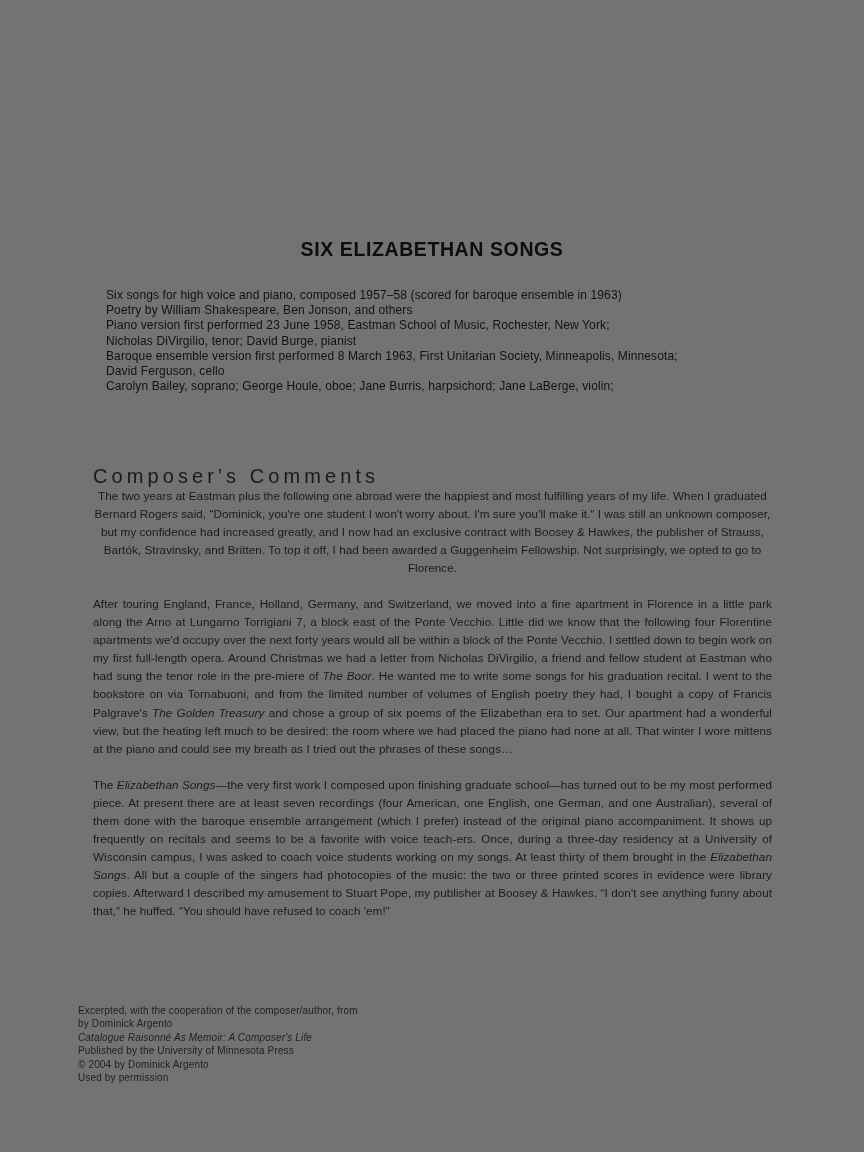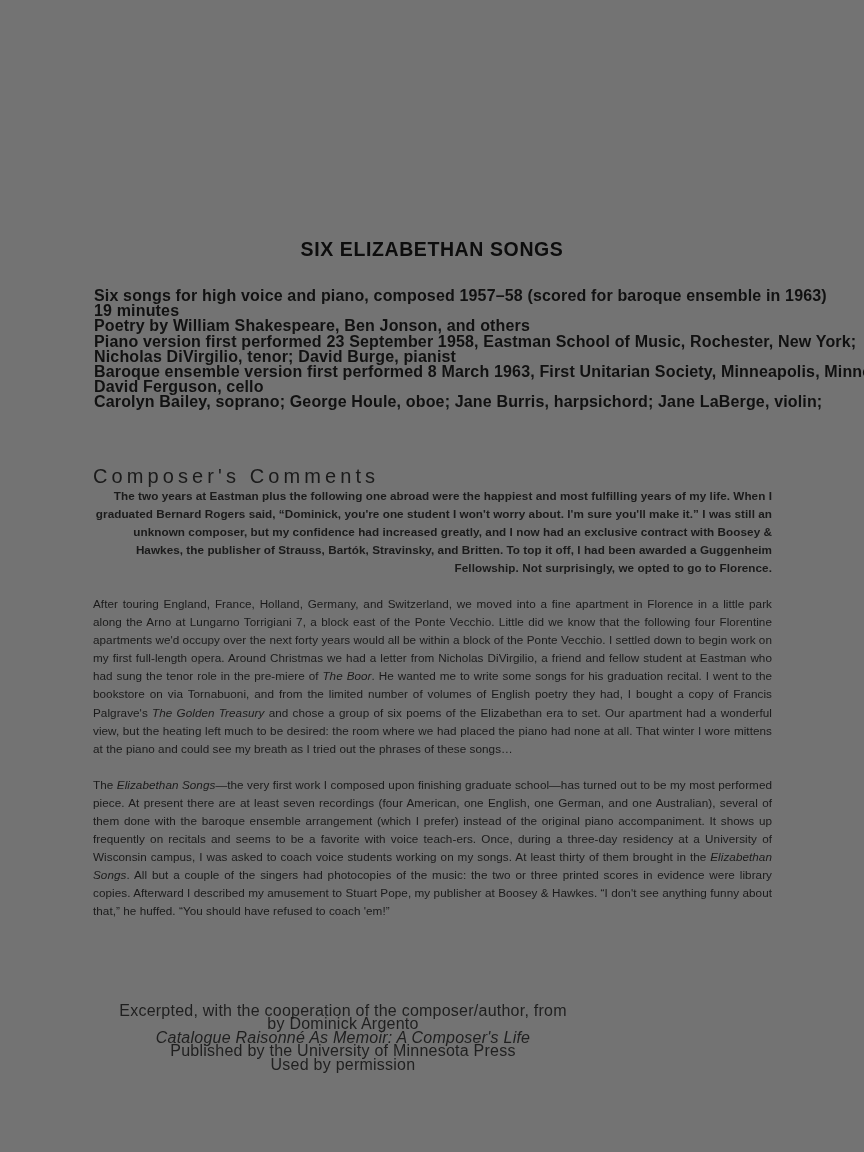--- a/index.html
+++ b/index.html
@@ -36,25 +36,25 @@
     font-size: 19.5px;
     font-weight: bold;
     letter-spacing: 0.6px;
     color: #0d0d0d;
     line-height: 1.1;
   }
 
   
   .meta-block {
     position: absolute;
-    left: 94px;
+    left: 106px;
     top: 288px;
     width: 690px;
-    font-size: 16px;
-    font-weight: bold;
+    font-size: 12px;
+    font-weight: normal;
     line-height: 15.2px;
     color: #111111;
     letter-spacing: 0.01em;
   }
   .meta-line { white-space: nowrap; }
 
   
   .section-heading {
     position: absolute;
     left: 93px;
@@ -76,67 +76,65 @@
     color: #1a1a1a;
     text-align: justify;
     text-justify: inter-word;
     letter-spacing: 0.005em;
   }
   .body-copy p {
     margin: 0 0 18px 0;
   }
   .body-copy p:last-child { margin-bottom: 0; }
   .body-copy p.ragged {
-    text-align: right;
-    font-weight: bold;
+    text-align: center;
   }
   .body-copy em { font-style: italic; }
 
   
   .footer-credits {
     position: absolute;
-    left: 93px;
+    left: 78px;
     top: 1004px;
     width: 500px;
-    font-size: 16px;
+    font-size: 10px;
     line-height: 13.4px;
     color: #1f1f1f;
     letter-spacing: 0.015em;
-    text-align: center;
   }
   .footer-credits .f-line { white-space: nowrap; }
   .footer-credits .f-italic { font-style: italic; }
 </style>
 </head>
 <body>
 
 <div class="page">
 
   <h1 class="doc-title">SIX ELIZABETHAN SONGS</h1>
 
   <div class="meta-block">
       <div class="meta-line">Six songs for high voice and piano, composed 1957–58 (scored for baroque ensemble in 1963)</div>
-      <div class="meta-line">19 minutes</div>
       <div class="meta-line">Poetry by William Shakespeare, Ben Jonson, and others</div>
-      <div class="meta-line">Piano version first performed 23 September 1958, Eastman School of Music, Rochester, New York;</div>
+      <div class="meta-line">Piano version first performed 23 June 1958, Eastman School of Music, Rochester, New York;</div>
       <div class="meta-line">Nicholas DiVirgilio, tenor; David Burge, pianist</div>
       <div class="meta-line">Baroque ensemble version first performed 8 March 1963, First Unitarian Society, Minneapolis, Minnesota;</div>
       <div class="meta-line">David Ferguson, cello</div>
       <div class="meta-line">Carolyn Bailey, soprano; George Houle, oboe; Jane Burris, harpsichord; Jane LaBerge, violin;</div>
     </div>
 
   <h2 class="section-heading">Composer's Comments</h2>
 
   <div class="body-copy">
       <p class="ragged"><span>The two years at Eastman plus the following one abroad were the happiest and most fulfilling years of my life. When I graduated Bernard Rogers said, “Dominick, you're one student I won't worry about. I'm sure you'll make it.”  I was still an unknown composer, but my confidence had increased greatly, and I now had an exclusive contract with Boosey &amp; Hawkes, the publisher of Strauss, Bartók, Stravinsky, and Britten. To top it off, I had been awarded a Guggenheim Fellowship. Not surprisingly, we opted to go to Florence.</span></p>
       <p><span>After touring England, France, Holland, Germany, and Switzerland, we moved into a fine apartment in Florence in a little park along the Arno at Lungarno Torrigiani 7, a block east of the Ponte Vecchio. Little did we know that the following four Florentine apartments we'd occupy over the next forty years would all be within a block of the Ponte Vecchio. I settled down to begin work on my first full-length opera.  Around Christmas we had a letter from Nicholas DiVirgilio, a friend and fellow student at Eastman who had sung the tenor role in the pre-miere of </span><em>The Boor</em><span>. He wanted me to write some songs for his graduation recital. I went to the bookstore on via Tornabuoni, and from the limited number of volumes of English poetry they had, I bought a copy of Francis Palgrave's </span><em>The Golden Treasury</em><span> and chose a group of six poems of the Elizabethan era to set. Our apartment had a wonderful view, but the heating left much to be desired: the room where we had placed the piano had none at all. That winter I wore mittens at the piano and could see my breath as I tried out the phrases of these songs…</span></p>
       <p><span>The </span><em>Elizabethan Songs</em><span>—the very first work I composed upon finishing graduate school—has turned out to be my most performed piece. At present there are at least seven recordings (four American, one English, one German, and one Australian), several of them done with the baroque ensemble arrangement (which I prefer) instead of the original piano accompaniment. It shows up frequently on recitals and seems to be a favorite with voice teach-ers. Once, during a three-day residency at a University of Wisconsin campus, I was asked to coach voice students working on my songs. At least thirty of them brought in the </span><em>Elizabethan Songs</em><span>. All but a couple of the singers had photocopies of the music: the two or three printed scores in evidence were library copies. Afterward I described my amusement to Stuart Pope, my publisher at Boosey &amp; Hawkes. “I don't see anything funny about that,” he huffed. “You should have refused to coach 'em!”</span></p>
     </div>
 
   <div class="footer-credits">
       <div class="f-line">Excerpted, with the cooperation of the composer/author, from</div>
       <div class="f-line">by Dominick Argento</div>
       <div class="f-line f-italic">Catalogue Raisonné As Memoir: A Composer's Life</div>
       <div class="f-line">Published by the University of Minnesota Press</div>
+      <div class="f-line">© 2004 by Dominick Argento</div>
       <div class="f-line">Used by permission</div>
     </div>
 
 </div>
 
 </body></html>

